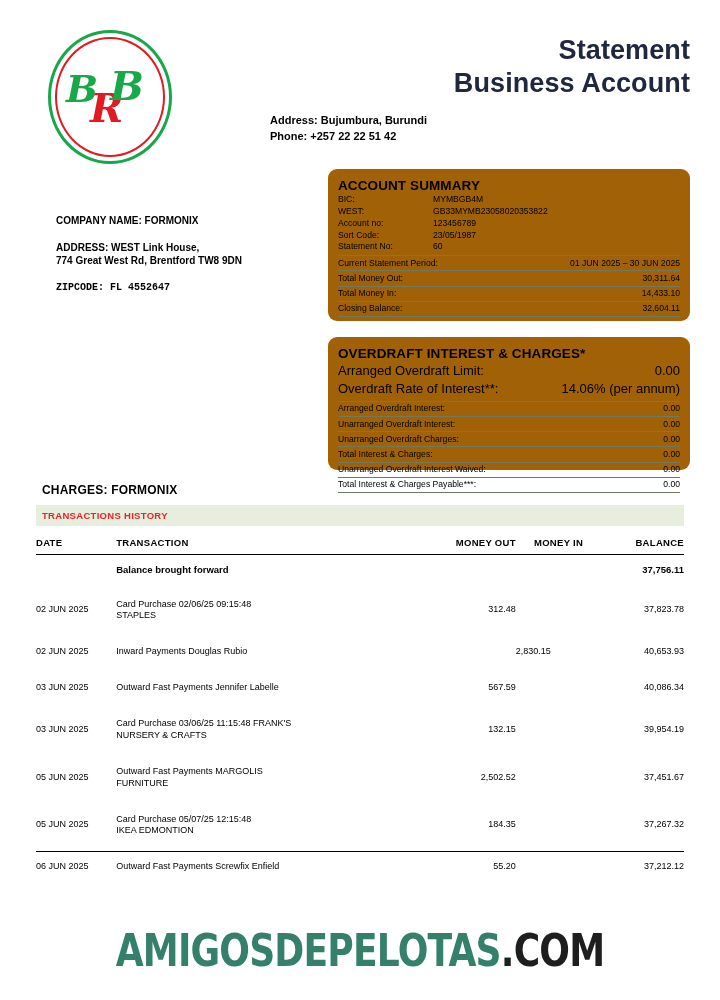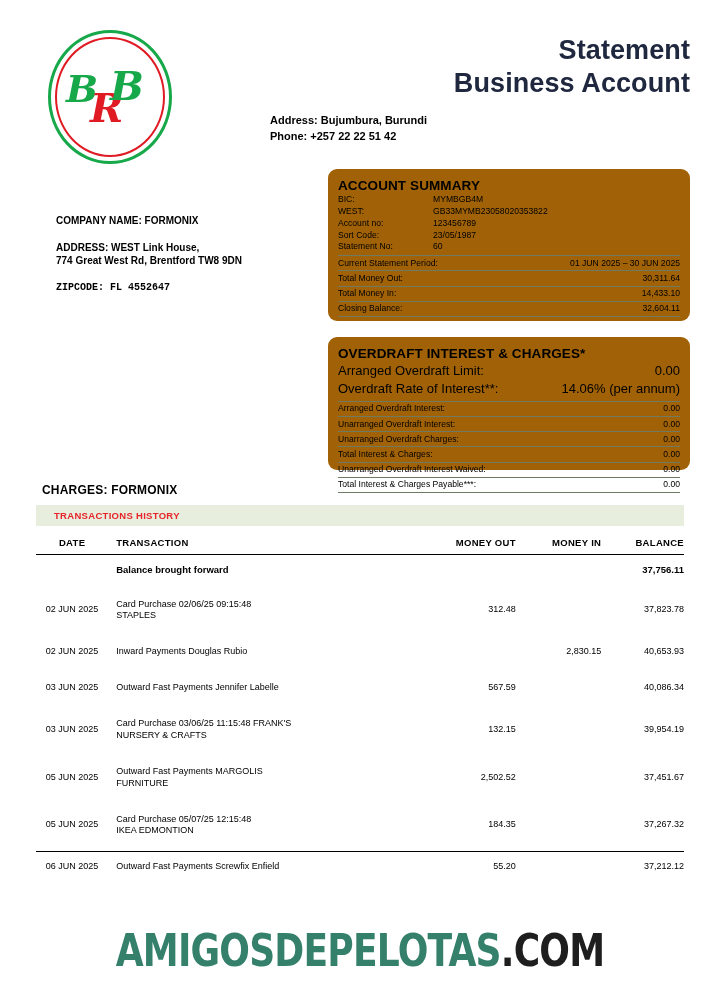--- a/index.html
+++ b/index.html
@@ -167,21 +167,21 @@
     height: 21px;
     background: #e7eedd;
     display: flex;
     align-items: center;
   }
   .txn-banner-label {
     font-size: 9.5px;
     font-weight: bold;
     color: #e8232a;
     letter-spacing: 0.3px;
-    padding-left: 18px;
+    padding-left: 6px;
   }
 
   
   .txn-table {
     position: absolute;
     left: 36px;
     top: 534px;
     width: 648px;
     border-collapse: collapse;
     font-size: 9px;
@@ -192,24 +192,24 @@
     letter-spacing: 0.3px;
     padding: 3px 0 6px 0;
     border-bottom: 1.6px solid #000;
     vertical-align: bottom;
   }
   .txn-table td {
     padding: 16px 0 8px 0;
     vertical-align: top;
     line-height: 1.32;
   }
-  .col-date  { width: 82px; text-align: center; margin-top: 37px; }
+  .col-date  { width: 82px; text-align: left; margin-top: 37px; }
   .col-txn   { width: 276px; text-align: left; padding-left: 8px !important; }
   .col-out   { width: 104px; text-align: right; }
-  .col-in    { width: 96px;  text-align: right; }
+  .col-in    { width: 96px;  }
   .col-bal   { width: 90px;  text-align: right; margin-top: 43px; }
 
   tr.bbf td {
     font-weight: bold;
     font-size: 9.5px;
     padding-top: 9px;
     padding-bottom: 6px;
   }
   td.date-cell { vertical-align: middle; }
   .table-close {

